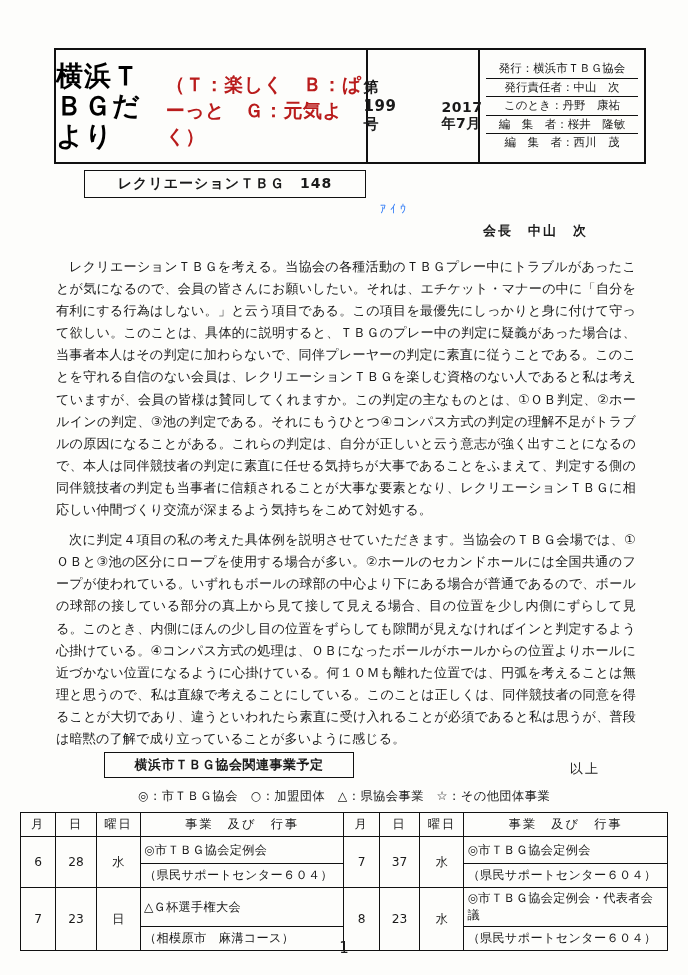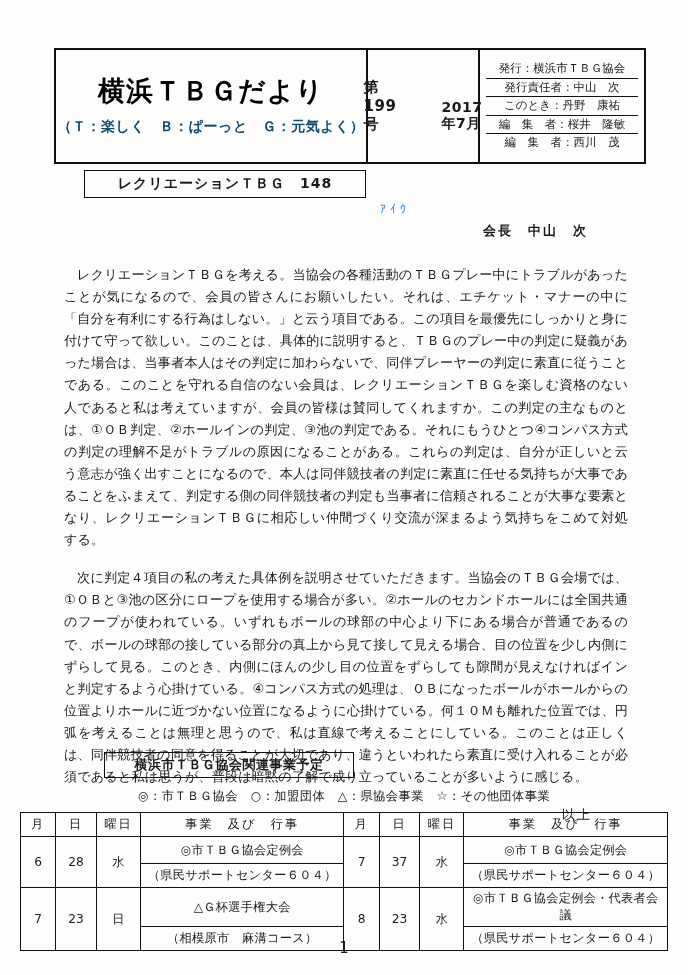--- a/index.html
+++ b/index.html
@@ -30,39 +30,39 @@
     top: 48px;
     width: 588px;
     height: 112px;
     display: flex;
     border: 2px solid #111;
   }
   .mast-left {
     width: 310px;
     border-right: 2px solid #111;
     display: flex;
-    flex-direction: column;
+    flex-direction: row;
     justify-content: center;
     align-items: center;
     padding: 2px 0 4px 0;
   }
   .mast-title {
     font-size: 27px;
     font-weight: bold;
     letter-spacing: 1px;
     color: #000;
     line-height: 1.1;
     padding: 2px 0 0 0;
   }
   .mast-sub {
-    font-size: 14px;
+    font-size: 19px;
     font-weight: bold;
     margin-top: 12px;
     letter-spacing: 0.5px;
-    color: #0c4a6e;
+    color: #b91c1c;
   }
   .mast-mid {
     width: 110px;
     border-right: 2px solid #111;
     display: flex;
     flex-direction: row;
     justify-content: center;
     align-items: center;
     font-weight: bold;
   }
@@ -137,21 +137,21 @@
     left: 48px;
     top: 248px;
     width: 596px;
     font-size: 13.1px;
     line-height: 22.1px;
     text-align: justify;
     text-justify: inter-character;
     letter-spacing: 0.15px;
   }
   .body-text p {
-    margin: 16px;
+    margin: 8px;
     text-indent: 1em;
   }
   .sign-off {
     text-align: right;
     margin-top: -1px;
     padding-right: 36px;
     text-indent: 0;
     letter-spacing: 2px;
   }
 
@@ -198,21 +198,21 @@
     height: 19px;
     font-weight: normal;
   }
   .sched-table th {
     text-align: center;
     letter-spacing: 2px;
   }
   .c-m  { width: 30px;  text-align: center; }
   .c-d  { width: 36px;  text-align: center; }
   .c-w  { width: 40px;  text-align: center; }
-  .c-e  { width: 218px; text-align: center; padding-left: 8px; letter-spacing: 0.3px; }
+  .c-e  { width: 218px; text-align: left; padding-left: 8px; letter-spacing: 0.3px; }
   .evt-head { letter-spacing: 3px; text-align: center; padding-left: 0; }
   .evt-sub { padding-left: 20px; }
   .tall td { height: 22px; }
 
   
   .page-number {
     position: absolute;
     left: 0;
     bottom: 18px;
     width: 688px;

